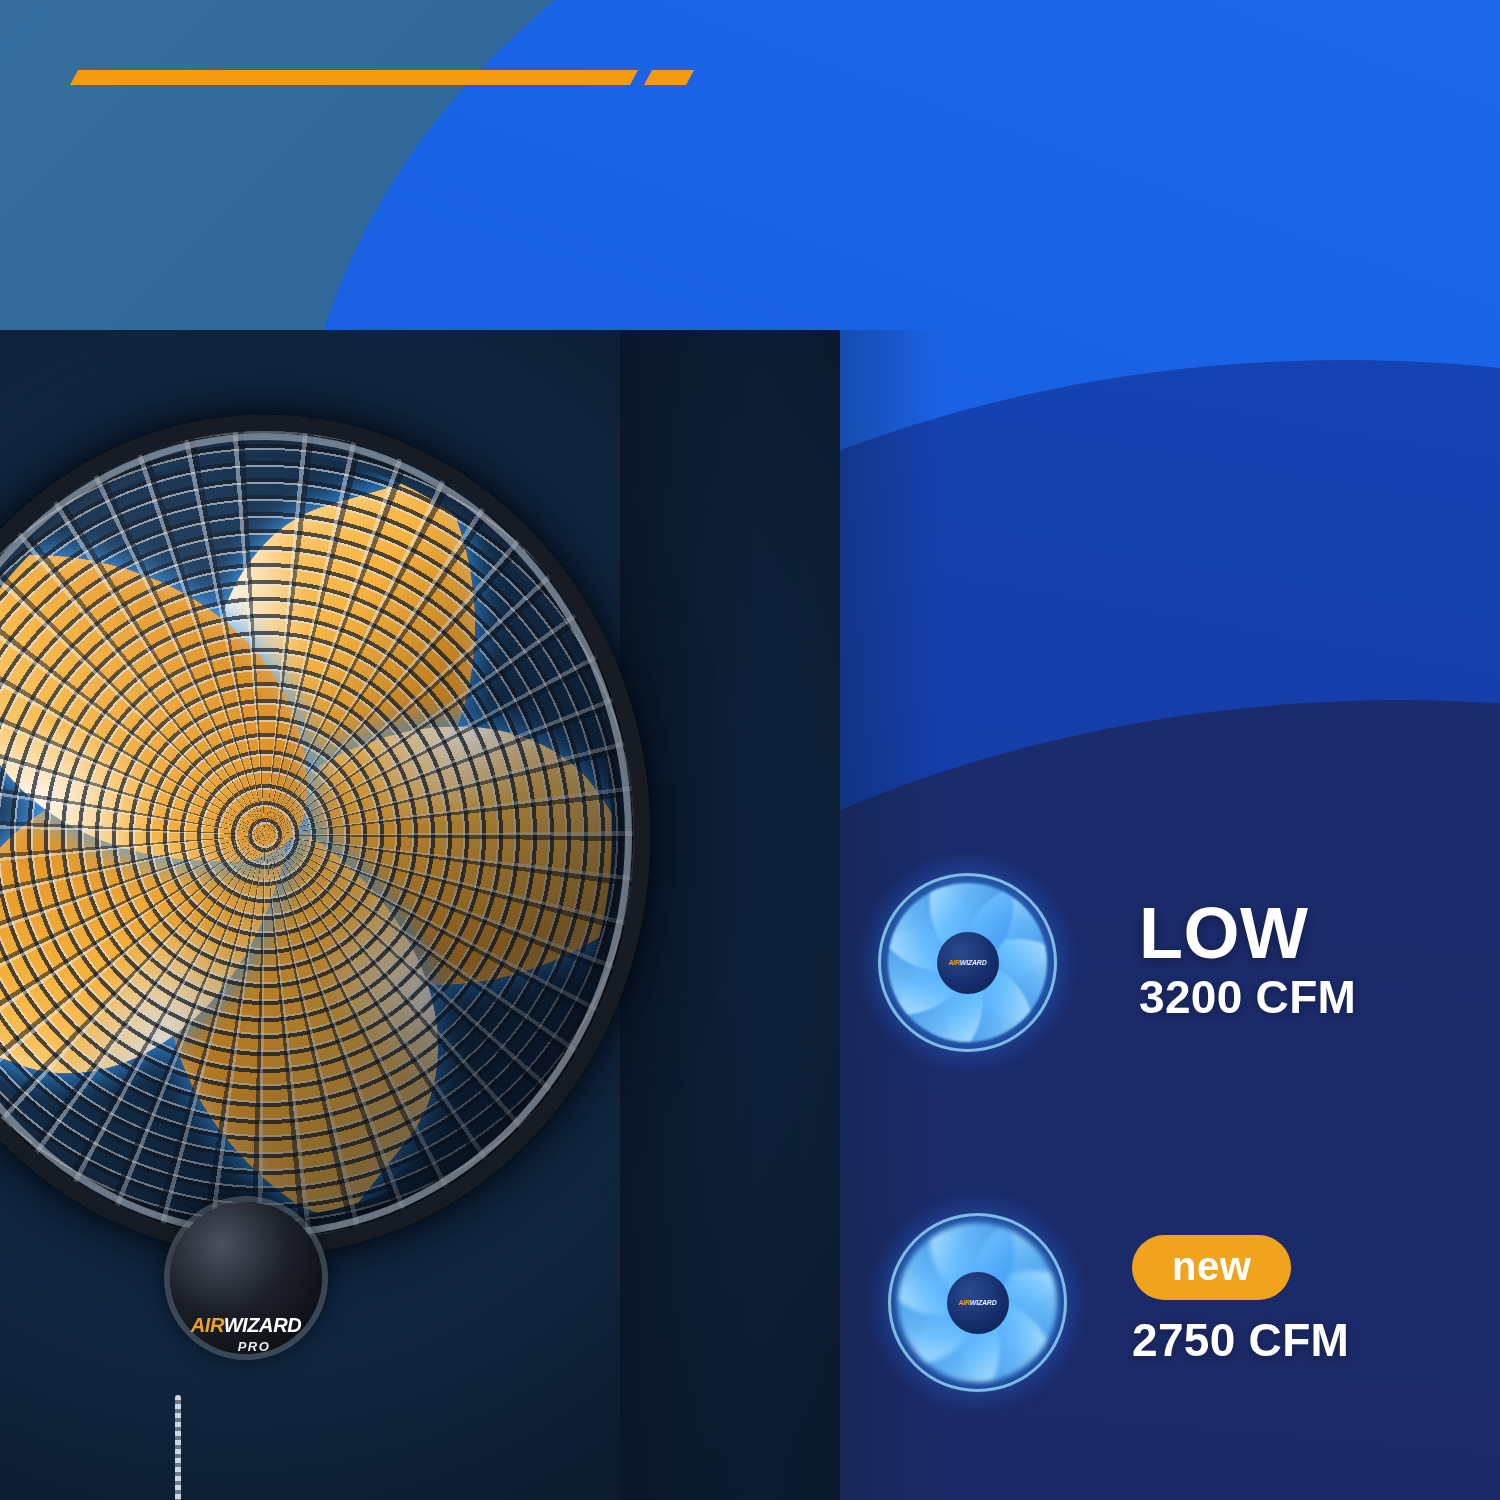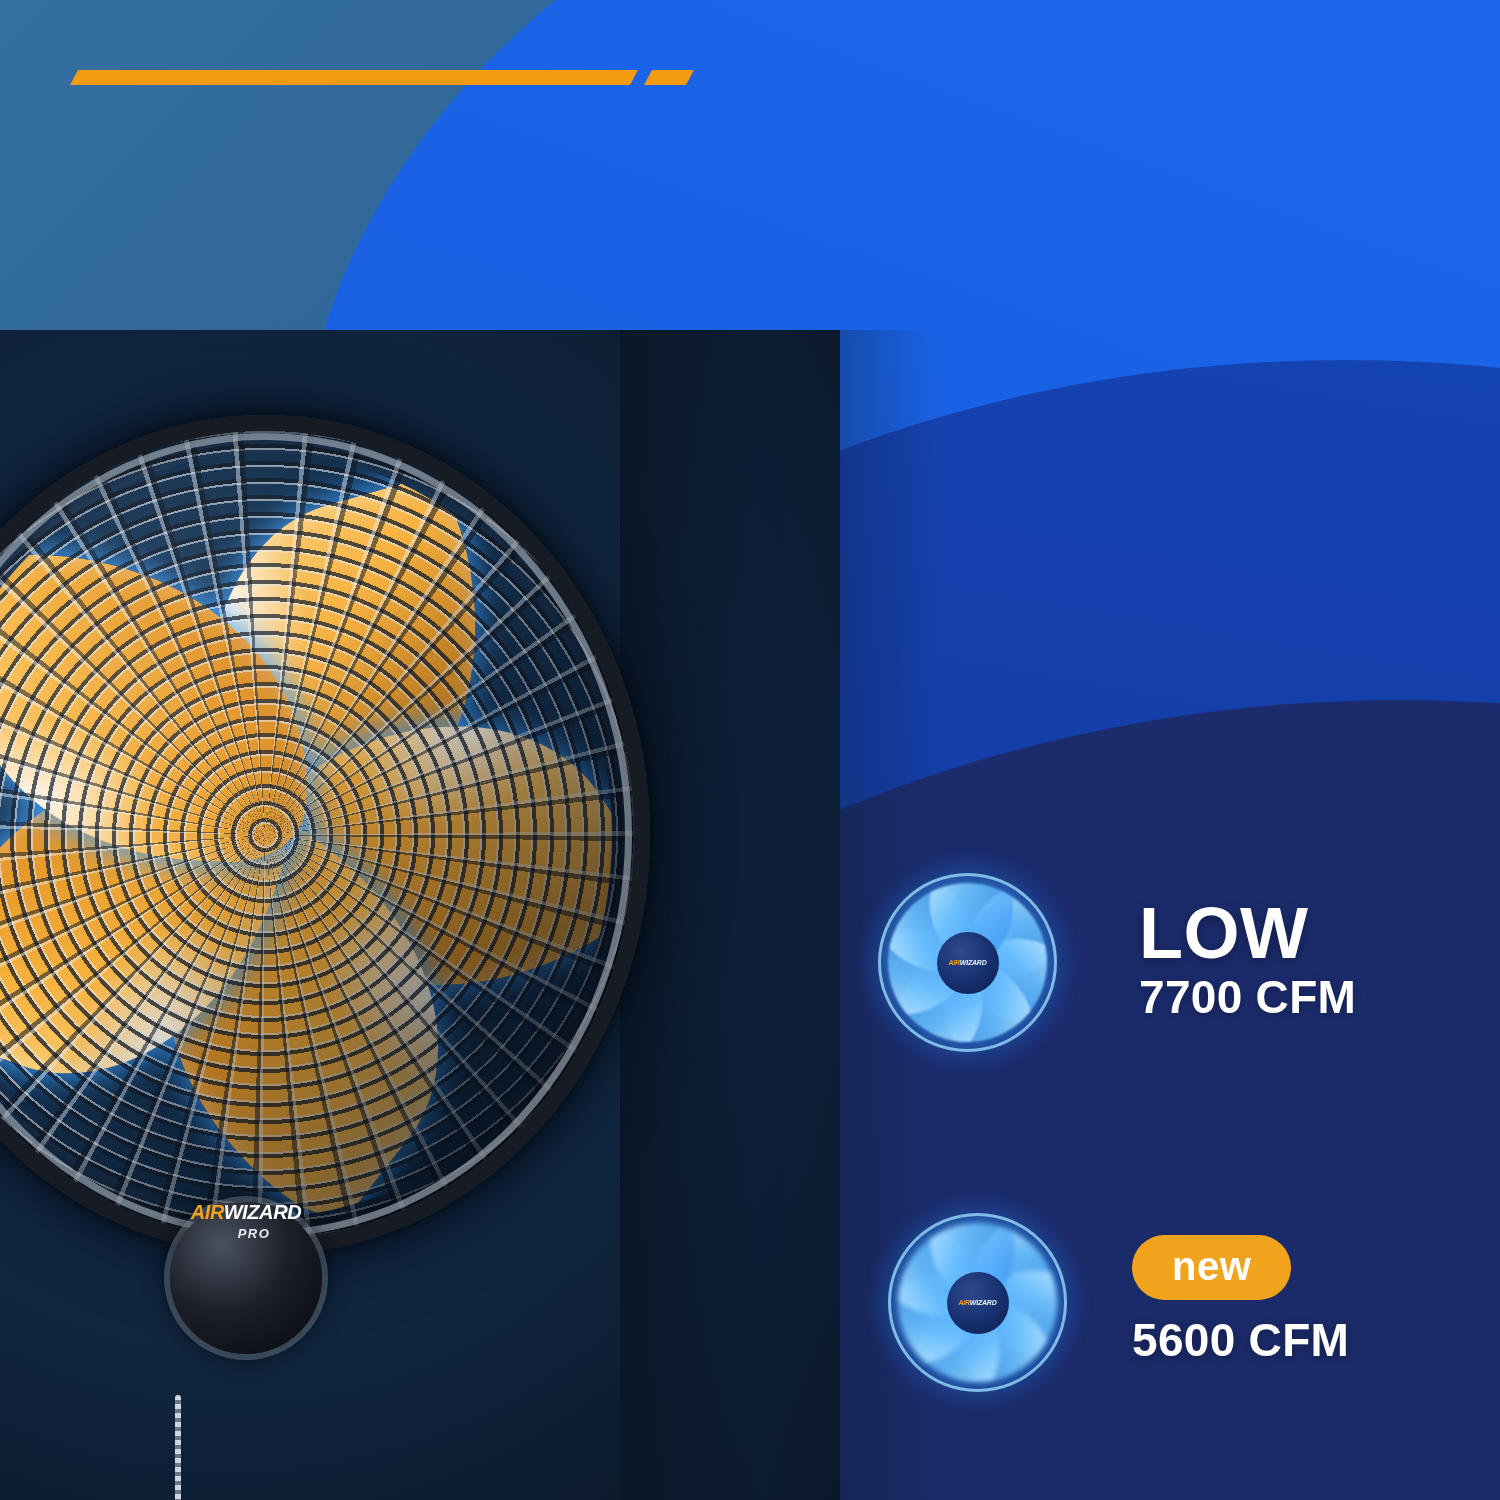--- a/index.html
+++ b/index.html
@@ -102,21 +102,21 @@
   .grille-rim{position:absolute;left:0px;top:20px;width:770px;height:840px;border-radius:50%;
     border:16px solid #171c24;
     box-shadow:inset 0 0 28px rgba(0,0,0,0.9), 0 0 22px rgba(0,0,0,0.7);}
   .grille-rim-2{position:absolute;left:18px;top:38px;width:734px;height:804px;border-radius:50%;
     border:7px solid rgba(190,200,214,0.55);}
 
   
   .hub{position:absolute;left:290px;top:845px;width:152px;height:152px;border-radius:50%;
     background:radial-gradient(circle at 34% 28%, #4a5160 0%, #1b1f28 46%, #05070b 100%);
     box-shadow:0 0 0 6px rgba(150,160,176,0.35), 0 0 26px rgba(0,0,0,0.9);
-    display:flex;flex-direction:column;align-items:center;justify-content:flex-start;gap:4px;
+    display:flex;flex-direction:column;align-items:center;justify-content:flex-end;gap:4px;
     transform:translate(0,-38px);}
   .hub-brand{font-size:20px;font-weight:700;font-style:italic;letter-spacing:-0.4px;line-height:1;}
   .hub-brand .p1{color:#f0a41e;}
   .hub-brand .p2{color:#ffffff;}
   .hub-pro{color:#e7ecf3;font-size:13px;font-weight:700;font-style:italic;letter-spacing:1.5px;margin-left:16px;}
   .chain{position:absolute;left:175px;top:1395px;width:6px;height:120px;
     background:repeating-linear-gradient(180deg,#cfd7e2 0px,#cfd7e2 5px,#6b7787 5px,#6b7787 9px);
     border-radius:3px;}
   .top-cap{position:absolute;left:290px;top:400px;width:120px;height:26px;border-radius:10px;
     background:linear-gradient(180deg,#2c3543 0%,#10161f 100%);}
@@ -230,21 +230,21 @@
         <div class="rb" style="transform:rotate(324deg) translate(-10px,-96px)"></div>
       </div>
       <div class="icon-hub">
         <div class="icon-hub-txt">
           <span class="p1">AIR</span><span class="p2">WIZARD</span>
         </div>
       </div>
     </div>
     <div class="spec-text">
       <div class="spec-mode">LOW</div>
-      <div class="spec-cfm">7700 CFM</div>
+      <div class="spec-cfm">3200 CFM</div>
     </div>
   </div>
 
   <div class="spec row-breeze soft">
     <div class="spec-icon">
       <div class="icon-glow"></div>
       <div class="icon-ring"></div>
       <div class="icon-rotor">
         <div class="rb" style="transform:rotate(9deg) translate(-10px,-96px)"></div>
         <div class="rb" style="transform:rotate(60deg) translate(-10px,-96px)"></div>
@@ -255,17 +255,17 @@
         <div class="rb" style="transform:rotate(315deg) translate(-10px,-96px)"></div>
       </div>
       <div class="icon-hub">
         <div class="icon-hub-txt">
           <span class="p1">AIR</span><span class="p2">WIZARD</span>
         </div>
       </div>
     </div>
     <div class="spec-text">
       <div class="badge-new">new</div>
-      <div class="spec-cfm">5600 CFM</div>
+      <div class="spec-cfm">2750 CFM</div>
     </div>
   </div>
 
 </div>
 
 </body></html>

